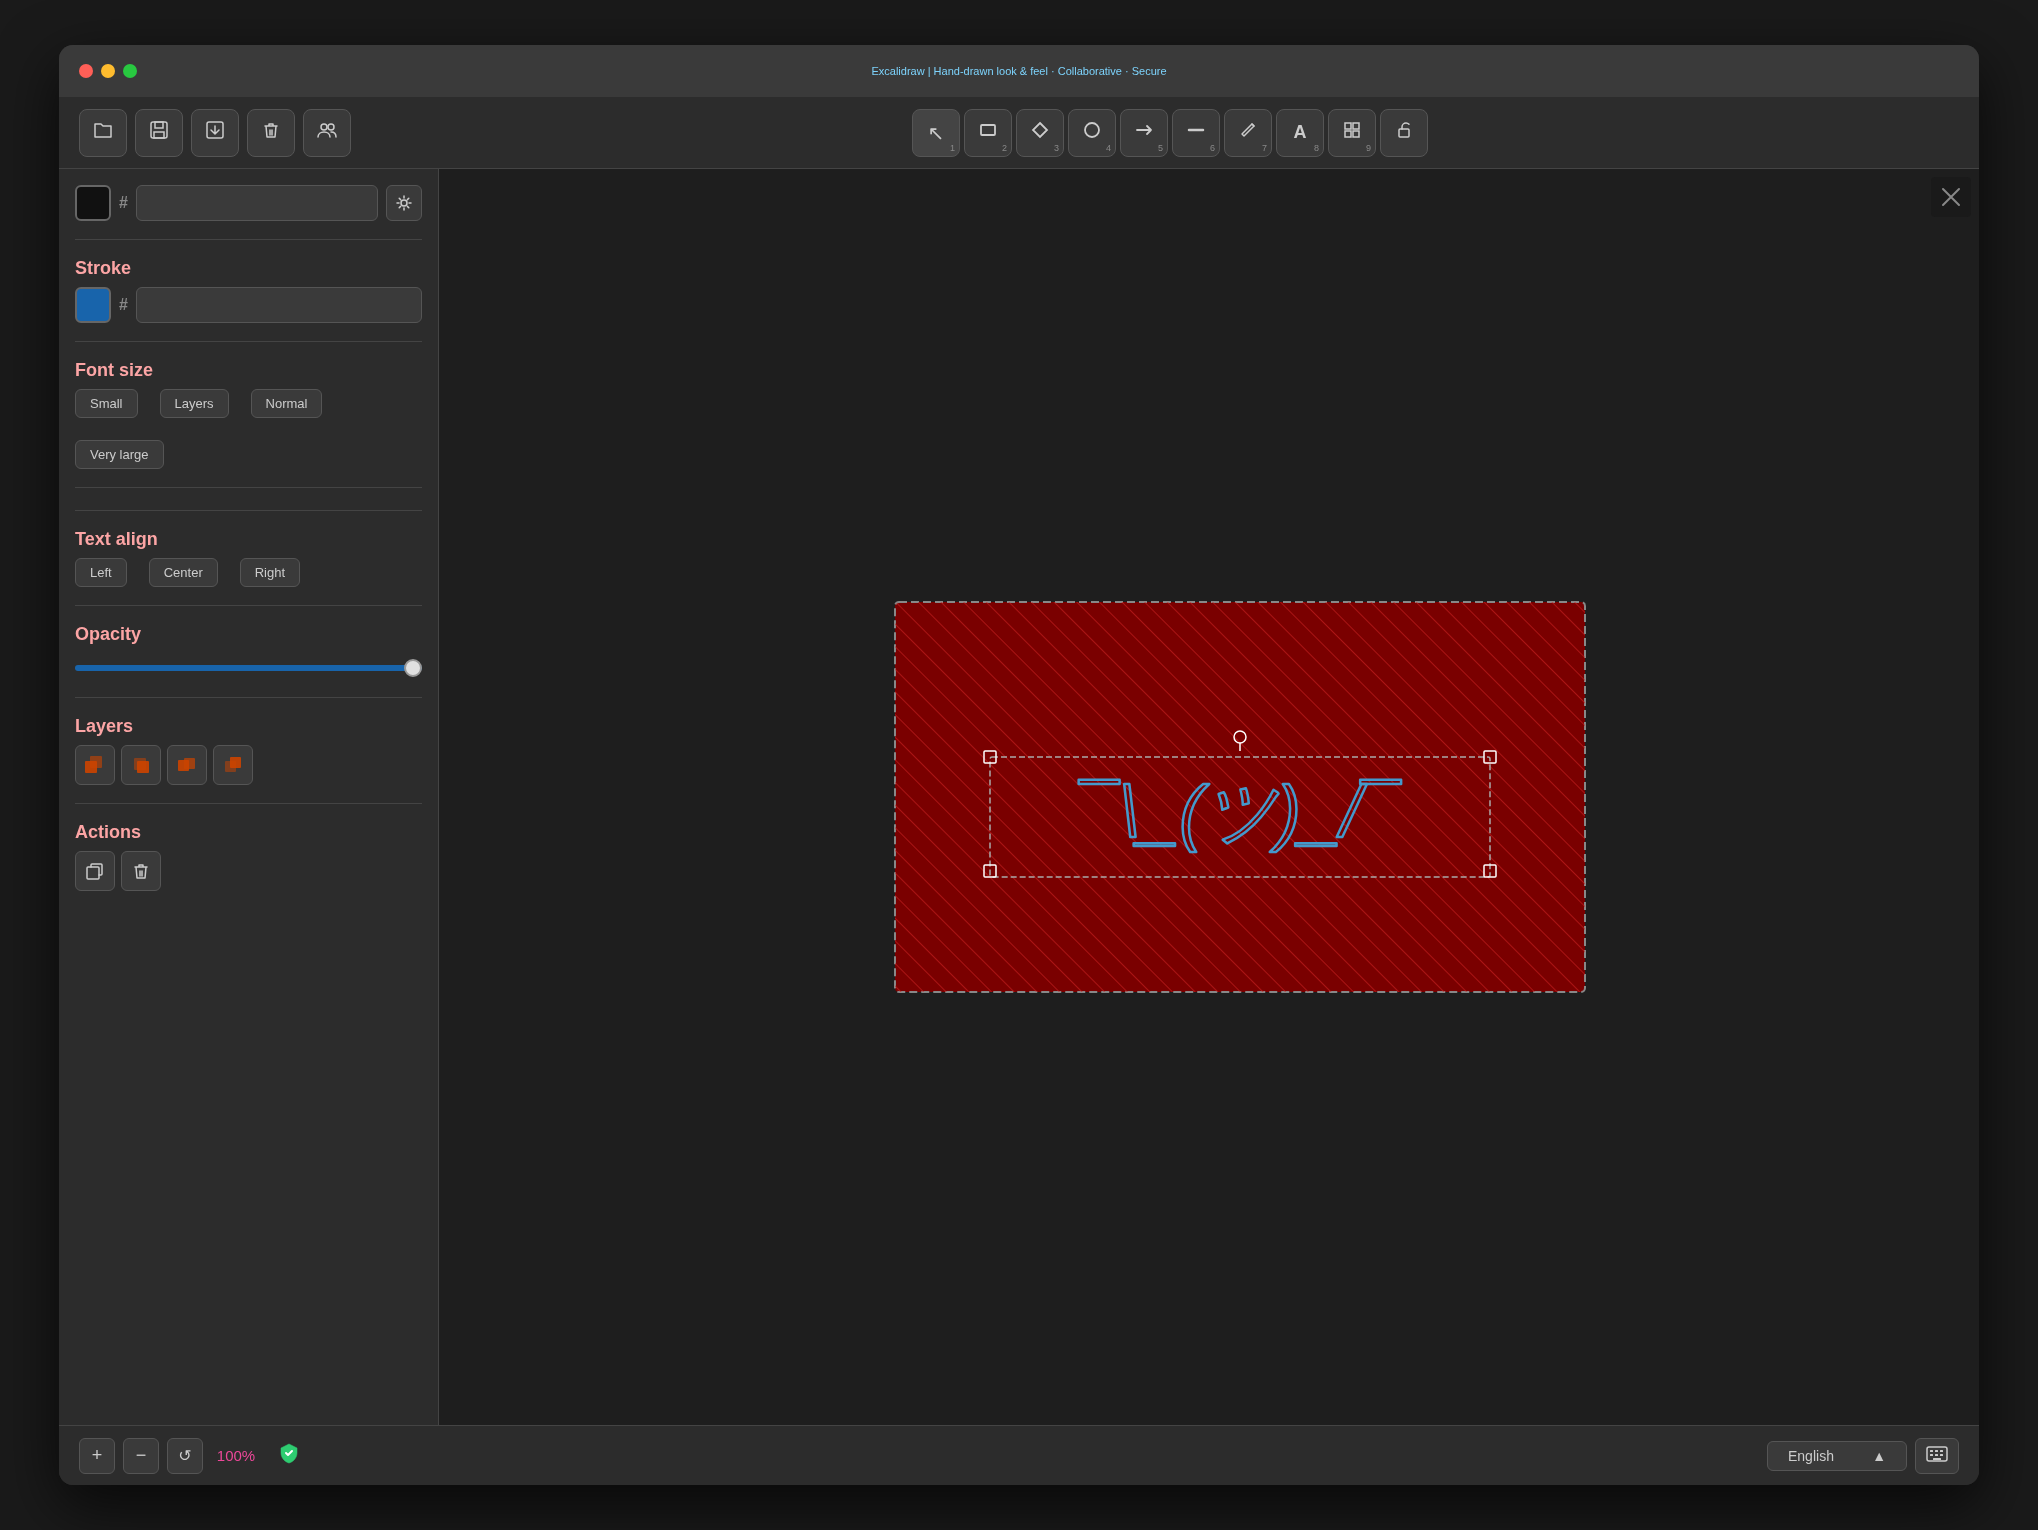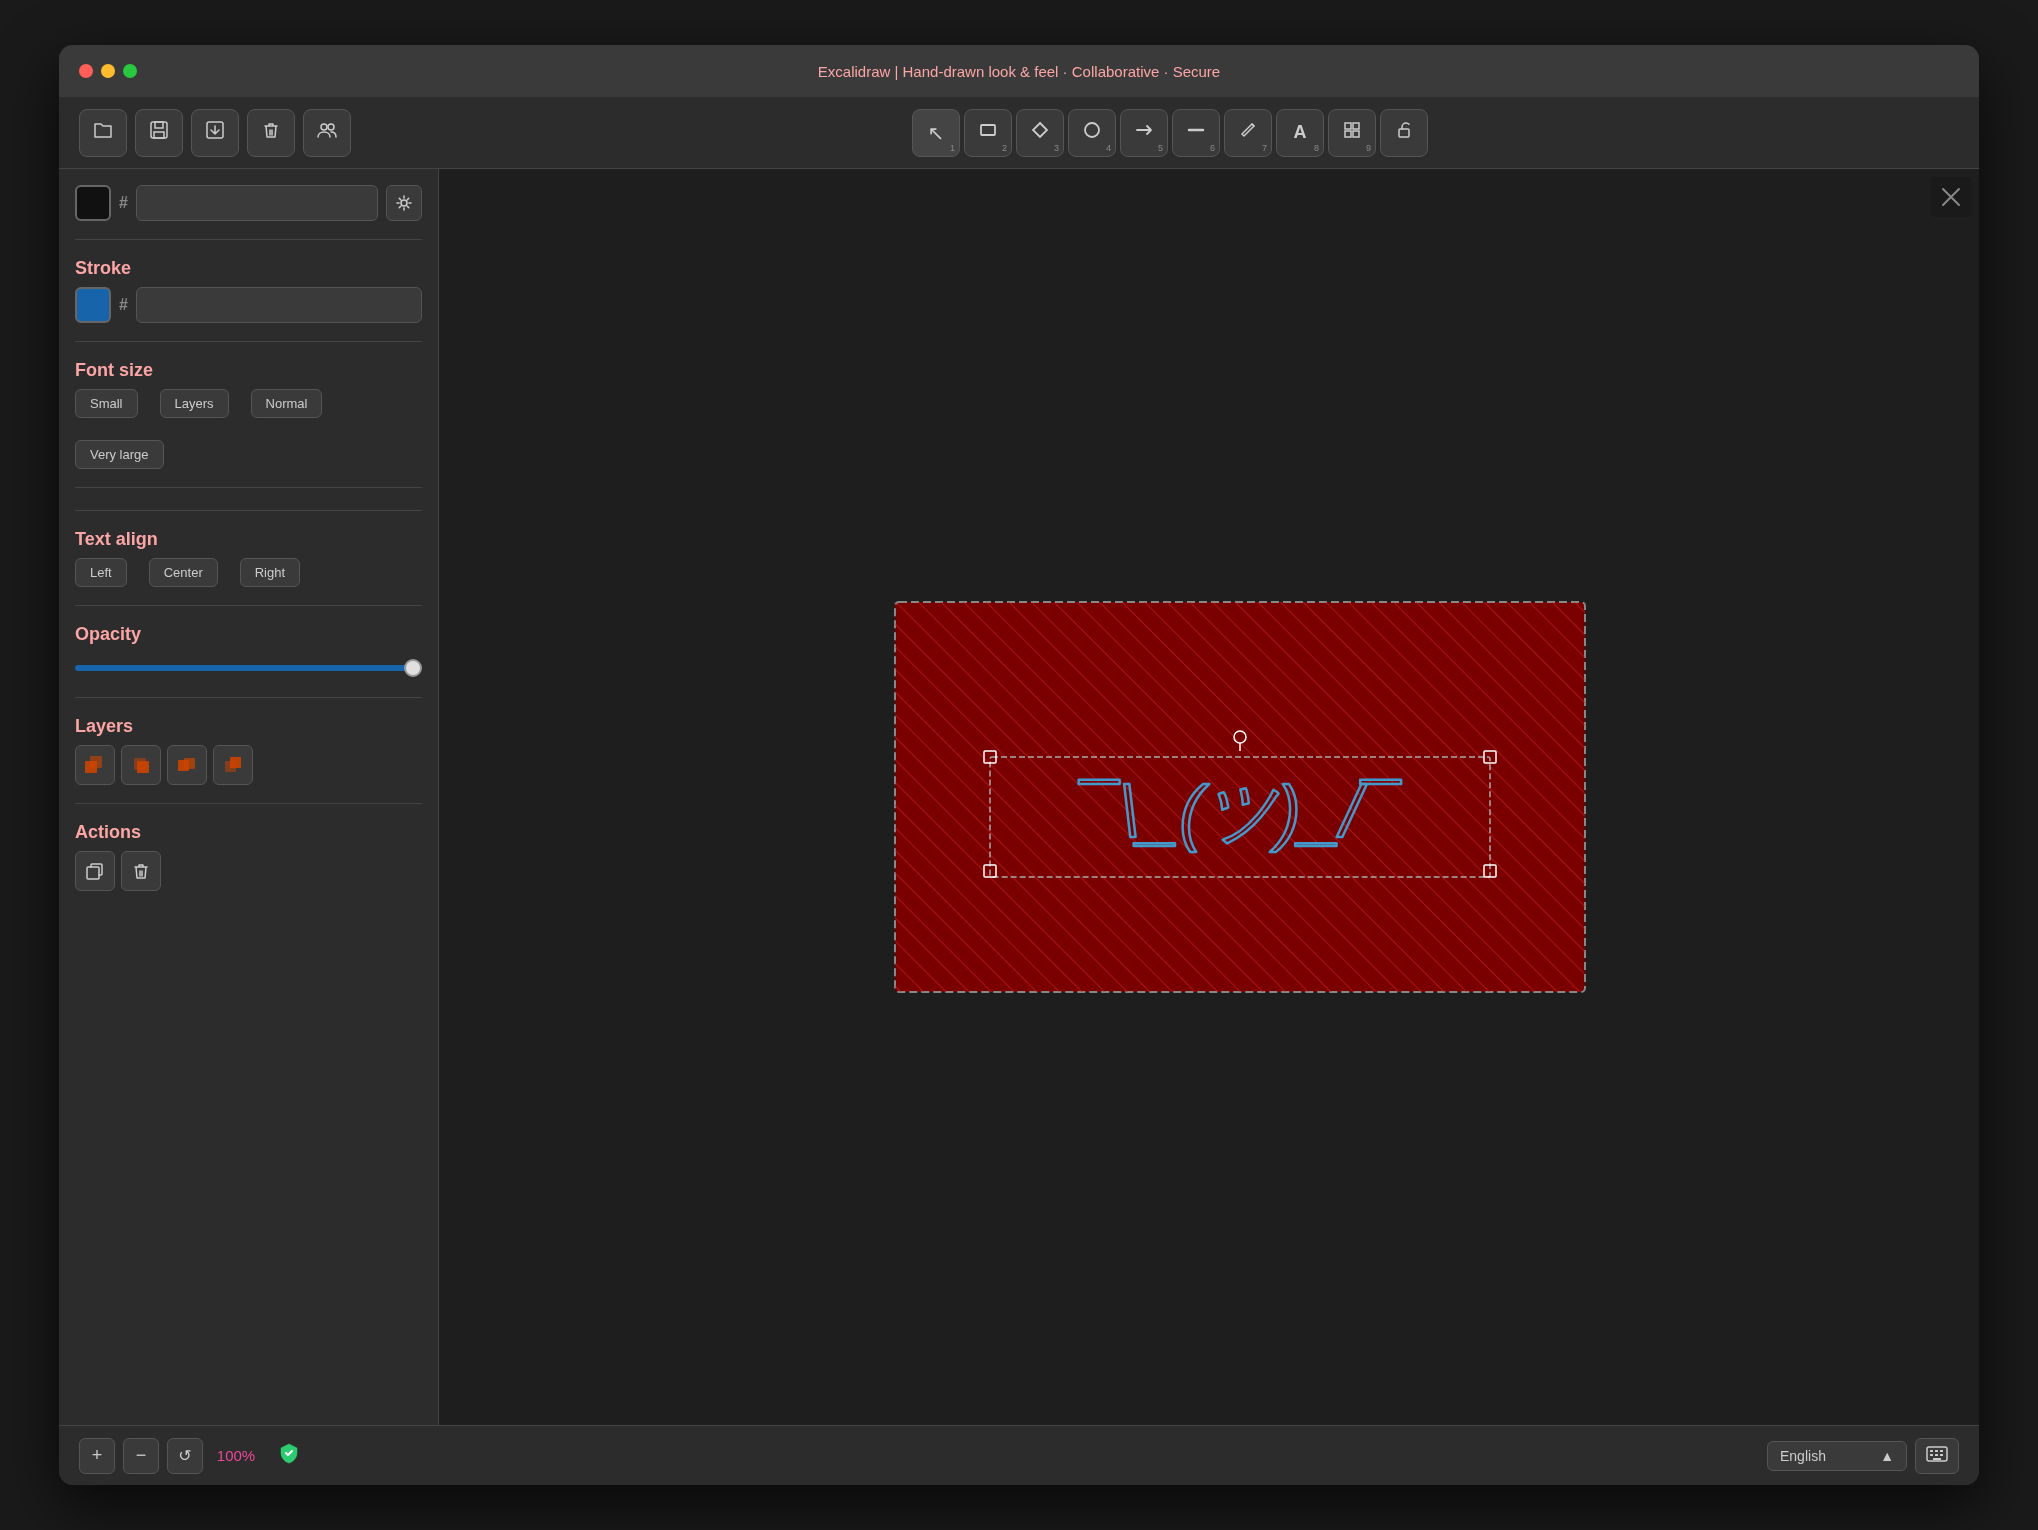--- a/index.html
+++ b/index.html
@@ -41,22 +41,22 @@
     }
     .tb-btn {
       width: 14px;
       height: 14px;
       border-radius: 50%;
     }
     .tb-close { background: #ff5f57; }
     .tb-min { background: #febc2e; }
     .tb-max { background: #28c840; }
     .titlebar-title {
-      color: #fca5a5;
-      font-size: 15px;
+      color: #7dd3fc;
+      font-size: 11px;
       font-weight: 500;
     }
     
     .toolbar {
       background: #2c2c2c;
       height: 72px;
       display: flex;
       align-items: center;
       padding: 0 20px;
       border-bottom: 1px solid #444;
@@ -314,21 +314,21 @@
     .bottom-right {
       display: flex;
       align-items: center;
       gap: 8px;
     }
     .language-select {
       background: #3a3a3a;
       border: 1px solid #555;
       border-radius: 6px;
       color: #ccc;
-      padding: 6px 12px;
+      padding: 6px 20px;
       font-size: 14px;
       cursor: pointer;
       display: flex;
       align-items: center;
       gap: 6px;
       min-width: 140px;
       justify-content: space-between;
     }
     .keyboard-btn {
       width: 44px;

